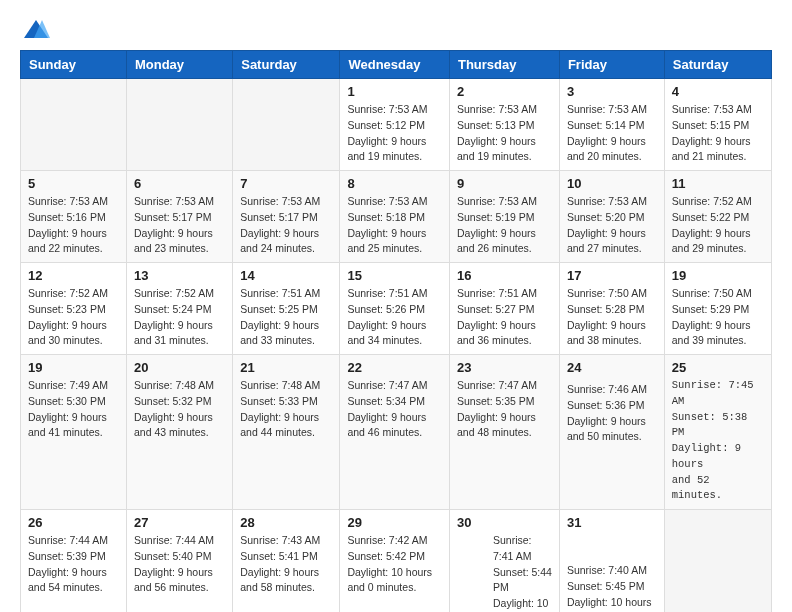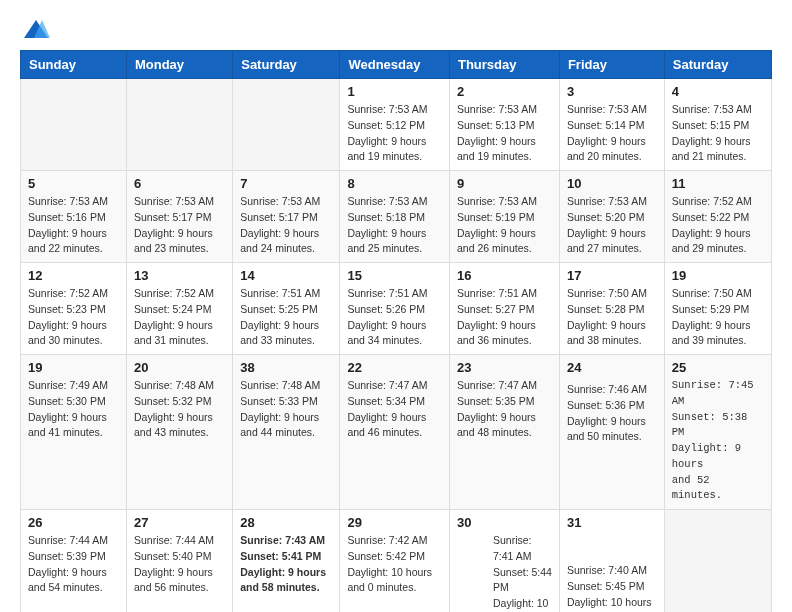--- a/index.html
+++ b/index.html
@@ -275,21 +275,21 @@
 and 41 minutes.</div>
           </td>
           <td>
             <span class="day-number">20</span>
             <div class="day-info" style="white-space: pre-line;">Sunrise: 7:48 AM
 Sunset: 5:32 PM
 Daylight: 9 hours
 and 43 minutes.</div>
           </td>
           <td>
-            <span class="day-number">38</span>
+            <span class="day-number">21</span>
             <div class="day-info" style="white-space: pre-line;">Sunrise: 7:48 AM
 Sunset: 5:33 PM
 Daylight: 9 hours
 and 44 minutes.</div>
           </td>
           <td>
             <span class="day-number">22</span>
             <div class="day-info" style="white-space: pre-line;">Sunrise: 7:47 AM
 Sunset: 5:34 PM
 Daylight: 9 hours
@@ -327,21 +327,21 @@
           </td>
           <td>
             <span class="day-number">27</span>
             <div class="day-info" style="white-space: pre-line;">Sunrise: 7:44 AM
 Sunset: 5:40 PM
 Daylight: 9 hours
 and 56 minutes.</div>
           </td>
           <td>
             <span class="day-number">28</span>
-            <div class="day-info" style="white-space: pre-line; font-weight: bold;">Sunrise: 7:43 AM
+            <div class="day-info" style="white-space: pre-line;">Sunrise: 7:43 AM
 Sunset: 5:41 PM
 Daylight: 9 hours
 and 58 minutes.</div>
           </td>
           <td>
             <span class="day-number">29</span>
             <div class="day-info" style="white-space: pre-line;">Sunrise: 7:42 AM
 Sunset: 5:42 PM
 Daylight: 10 hours
 and 0 minutes.</div>

